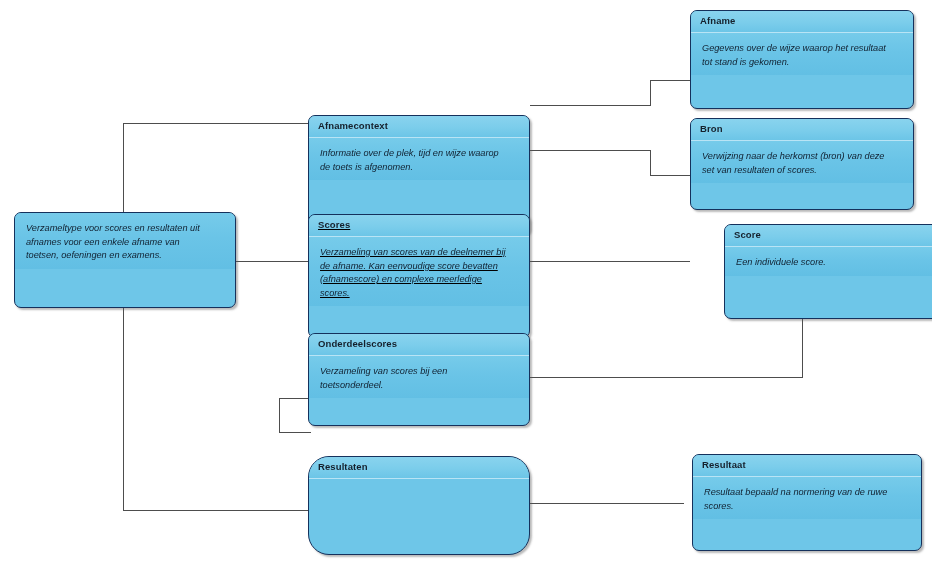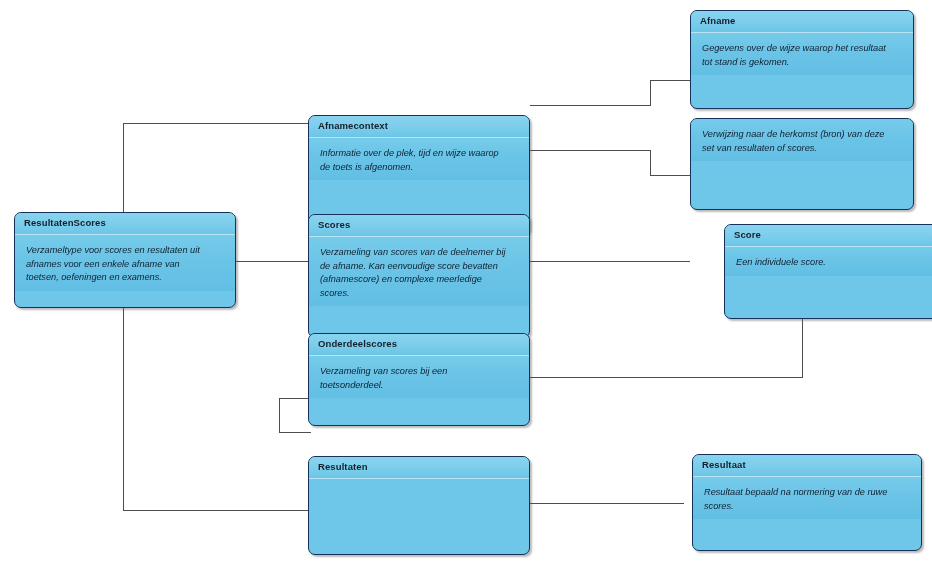--- a/index.html
+++ b/index.html
@@ -64,23 +64,23 @@
   .entity-desc {
     font-size: 9.2px;
     font-style: italic;
     color: #102030;
     line-height: 13.6px;
     white-space: pre-line;
   }
   
   #box-resultatenscores { left: 14px;  top: 212px; width: 222px; height: 96px; }
   #box-afnamecontext    { left: 308px; top: 76px;  width: 222px; height: 120px; margin-top: 39px; }
-  #box-scores           { left: 308px; top: 214px; width: 222px; height: 124px; }
+  #box-scores           { left: 308px; top: 214px; width: 222px; height: 124px; text-decoration: underline; }
   #box-onderdeelscores  { left: 308px; top: 333px; width: 222px; height: 93px; }
-  #box-resultaten       { left: 308px; top: 456px; width: 222px; height: 99px; }
+  #box-resultaten       { left: 308px; top: 456px; width: 222px; height: 99px; border-radius: 21px; }
   #box-afname           { left: 690px; top: 10px;  width: 224px; height: 99px; }
   #box-bron             { left: 690px; top: 118px; width: 224px; height: 92px; }
   #box-score            { left: 724px; top: 224px; width: 224px; height: 95px; }
   #box-resultaat        { left: 684px; top: 454px; width: 230px; height: 97px; margin-left: 8px; }
 </style>
 </head>
 <body>
 
 <div id="canvas">
 
@@ -93,23 +93,20 @@
       <path d="M 530,150 L 650,150 L 650,175 L 690,175"></path>
       <path d="M 530,261 L 690,261"></path>
       <path d="M 420,310 L 420,333"></path>
       <path d="M 802,319 L 802,377 L 530,377"></path>
       <path d="M 308,398 L 279,398 L 279,432 L 311,432"></path>
       <path d="M 530,503 L 684,503"></path>
     </g>
   </svg>
 
   <div class="entity" id="box-resultatenscores">
-    <div class="entity-header">
-      <div class="entity-title">ResultatenScores</div>
-    </div>
     <div class="entity-body">
       <div class="entity-desc">Verzameltype voor scores en resultaten uit afnames voor een enkele afname van toetsen, oefeningen en examens.</div>
     </div>
   </div>
 
   <div class="entity" id="box-afnamecontext">
     <div class="entity-header">
       <div class="entity-title">Afnamecontext</div>
     </div>
     <div class="entity-body">
@@ -144,20 +141,23 @@
   <div class="entity" id="box-afname">
     <div class="entity-header">
       <div class="entity-title">Afname</div>
     </div>
     <div class="entity-body">
       <div class="entity-desc">Gegevens over de wijze waarop het resultaat tot stand is gekomen.</div>
     </div>
   </div>
 
   <div class="entity" id="box-bron">
+    <div class="entity-header">
+      <div class="entity-title">Bron</div>
+    </div>
     <div class="entity-body">
       <div class="entity-desc">Verwijzing naar de herkomst (bron) van deze set van resultaten of scores.</div>
     </div>
   </div>
 
   <div class="entity" id="box-score">
     <div class="entity-header">
       <div class="entity-title">Score</div>
     </div>
     <div class="entity-body">

